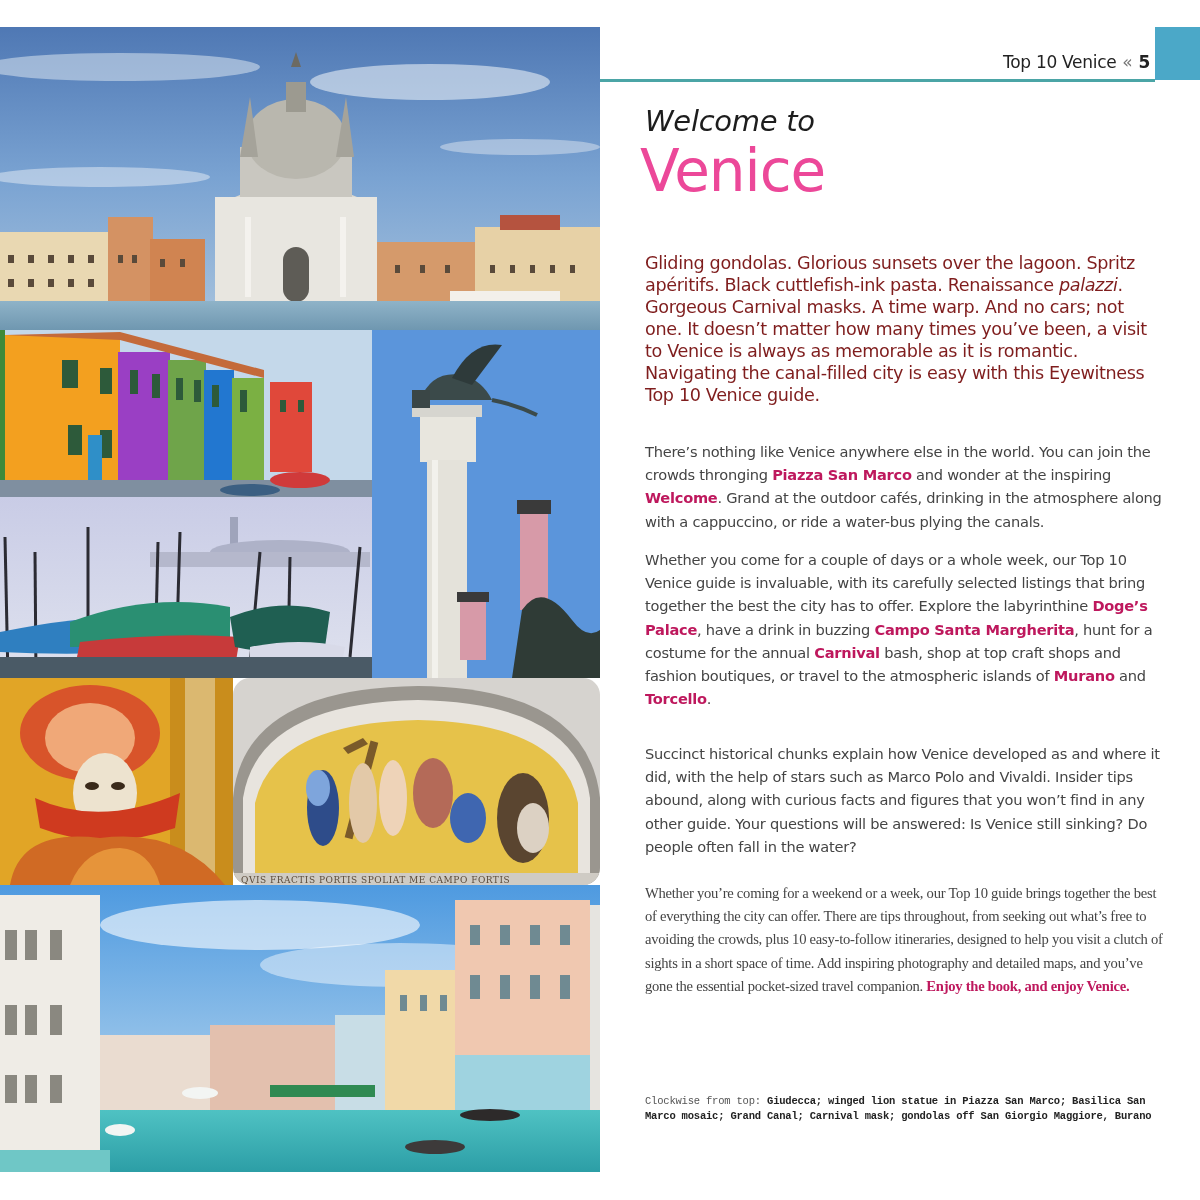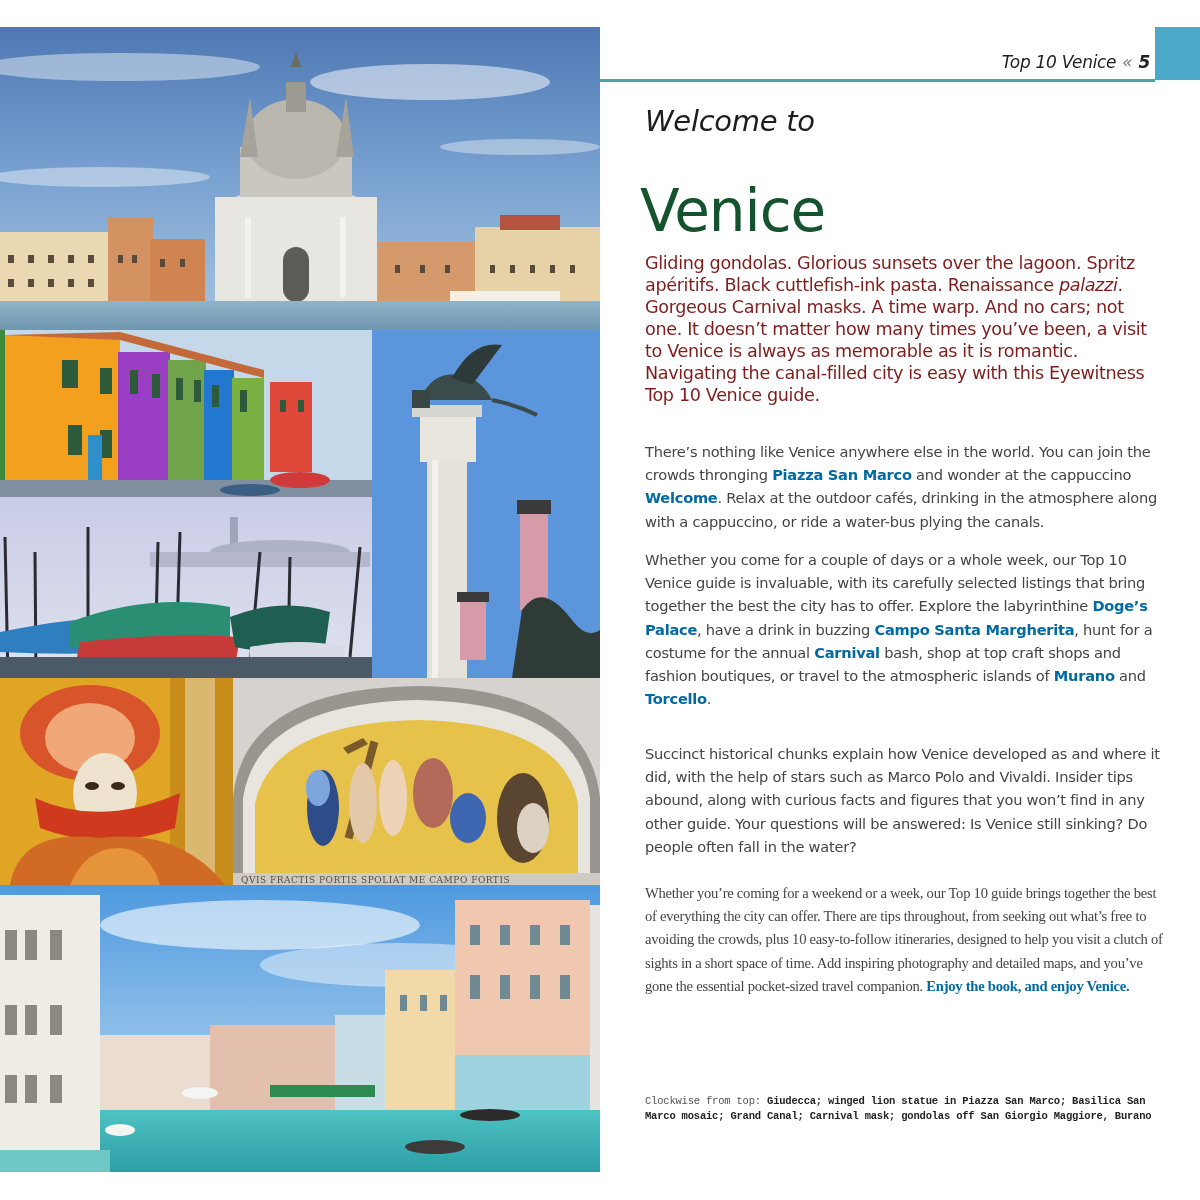--- a/index.html
+++ b/index.html
@@ -1,28 +1,28 @@
 <!DOCTYPE html>
 <html><head>
 <meta charset="utf-8">
 <style>
   html,body{margin:0;padding:0;background:#ffffff;}
   body{width:1200px;height:1200px;position:relative;overflow:hidden;font-family:"DejaVu Sans","Liberation Sans",sans-serif;color:#2a2a2a;}
   .photo{position:absolute;overflow:hidden;}
   .photo svg{display:block;width:100%;height:100%;}
   .head-rule{position:absolute;left:600px;top:79px;width:555px;height:3px;background:#4ba5a6;}
   .head-tab{position:absolute;left:1155px;top:27px;width:45px;height:53px;background:#4ba8c8;}
-  .head-text{position:absolute;right:50px;top:52px;font-size:17px;letter-spacing:-0.3px;color:#222;white-space:nowrap;display:flex;align-items:flex-start;gap:6px;font-style:italic;}
+  .head-text{position:absolute;right:50px;top:52px;font-size:17px;letter-spacing:-0.3px;color:#222;white-space:nowrap;display:flex;align-items:flex-start;gap:6px;}
   .head-text .chev{color:#777;font-size:17px;}
   .head-text .pg{font-weight:bold;}
   .title1{position:absolute;left:645px;top:104px;font-size:29px;color:#1d1d1d;letter-spacing:-0.3px;font-style:italic;}
-  .title2{position:absolute;left:640px;top:137px;font-size:58px;color:#14532d;letter-spacing:-1px;margin-top:40px;}
+  .title2{position:absolute;left:640px;top:137px;font-size:58px;color:#ec4899;letter-spacing:-1px;}
   .lead{position:absolute;left:645px;top:252px;width:520px;font-size:17.6px;line-height:22px;color:#7f1d1d;letter-spacing:-0.35px;}
   .body{position:absolute;left:645px;width:520px;font-size:14.6px;line-height:23.2px;color:#444;letter-spacing:-0.25px;}
-  .body b{color:#0369a1;}
+  .body b{color:#be185d;}
   .p1{top:440px;}
   .p2{top:548px;}
   .p3{top:742px;}
   .p4{top:882px;font-family:Liberation Serif, serif;}
   .caption{position:absolute;left:645px;top:1094px;width:510px;font-size:10.5px;line-height:15px;color:#555;letter-spacing:-0.2px;font-family:Liberation Mono, monospace;}
   .caption b{color:#222;font-weight:bold;}
 </style>
 </head>
 <body>
 
@@ -187,21 +187,21 @@
     <ellipse cx="90" cy="60" rx="45" ry="35" fill="#f0a878"></ellipse>
     <ellipse cx="105" cy="115" rx="32" ry="40" fill="#ede3cf"></ellipse>
     <ellipse cx="92" cy="108" rx="7" ry="4" fill="#3a2a1a"></ellipse>
     <ellipse cx="118" cy="108" rx="7" ry="4" fill="#3a2a1a"></ellipse>
     <path d="M35,120 Q100,150 180,115 L175,150 Q105,175 40,150Z" fill="#cf3a1f"></path>
     <path d="M10,207 Q20,150 100,160 Q180,150 225,207Z" fill="#d06a24"></path>
     <path d="M70,207 Q85,170 120,170 Q150,172 160,207Z" fill="#e6943a"></path>
   </svg>
 </div>
 
-<div class="photo" style="left:233px;top:678px;width:367px;height:207px;">
+<div class="photo" style="left:233px;top:678px;width:367px;height:207px;border-radius:17px;">
   <svg viewBox="0 0 367 207" preserveAspectRatio="none">
     <rect width="367" height="207" fill="#d6d3cf"></rect>
     <path d="M0,207 L0,120 Q10,10 185,8 Q355,10 367,120 L367,207Z" fill="#9a968f"></path>
     <path d="M10,207 L10,120 Q25,25 185,22 Q345,25 357,120 L357,207Z" fill="#e8e4de"></path>
     <path d="M22,200 L22,125 Q40,45 185,42 Q330,45 345,125 L345,200Z" fill="#e6c24a"></path>
     <path d="M110,70 L130,60 L135,66 L115,76Z" fill="#7a5a2a"></path>
     <rect x="125" y="62" width="8" height="100" fill="#7a5a2a" transform="rotate(15 129 110)"></rect>
     <ellipse cx="90" cy="130" rx="16" ry="38" fill="#2e4c8a"></ellipse>
     <ellipse cx="85" cy="110" rx="12" ry="18" fill="#7ea5dc"></ellipse>
     <ellipse cx="130" cy="125" rx="14" ry="40" fill="#e3c9a8"></ellipse>
@@ -280,18 +280,18 @@
   <span>Top 10 Venice</span>
   <span class="chev">«</span>
   <span class="pg">5</span>
 </div>
 
 <div class="title1">Welcome to</div>
 <div class="title2">Venice</div>
 
 <div class="lead"><span>Gliding gondolas. Glorious sunsets over the lagoon. Spritz apéritifs. Black cuttlefish-ink pasta. Renaissance </span><i>palazzi</i><span>. Gorgeous Carnival masks. A time warp. And no cars; not one. It doesn’t matter how many times you’ve been, a visit to Venice is always as memorable as it is romantic. Navigating the canal-filled city is easy with this Eyewitness Top 10 Venice guide.</span></div>
 
-<div class="body p1"><span>There’s nothing like Venice anywhere else in the world. You can join the crowds thronging </span><b>Piazza San Marco</b><span> and wonder at the cappuccino </span><b>Welcome</b><span>. Relax at the outdoor cafés, drinking in the atmosphere along with a cappuccino, or ride a water-bus plying the canals.</span></div>
+<div class="body p1"><span>There’s nothing like Venice anywhere else in the world. You can join the crowds thronging </span><b>Piazza San Marco</b><span> and wonder at the inspiring </span><b>Welcome</b><span>. Grand at the outdoor cafés, drinking in the atmosphere along with a cappuccino, or ride a water-bus plying the canals.</span></div>
 <div class="body p2"><span>Whether you come for a couple of days or a whole week, our Top 10 Venice guide is invaluable, with its carefully selected listings that bring together the best the city has to offer. Explore the labyrinthine </span><b>Doge’s Palace</b><span>, have a drink in buzzing </span><b>Campo Santa Margherita</b><span>, hunt for a costume for the annual </span><b>Carnival</b><span> bash, shop at top craft shops and fashion boutiques, or travel to the atmospheric islands of </span><b>Murano</b><span> and </span><b>Torcello</b><span>.</span></div>
 <div class="body p3"><span>Succinct historical chunks explain how Venice developed as and where it did, with the help of stars such as Marco Polo and Vivaldi. Insider tips abound, along with curious facts and figures that you won’t find in any other guide. Your questions will be answered: Is Venice still sinking? Do people often fall in the water?</span></div>
 <div class="body p4"><span>Whether you’re coming for a weekend or a week, our Top 10 guide brings together the best of everything the city can offer. There are tips throughout, from seeking out what’s free to avoiding the crowds, plus 10 easy-to-follow itineraries, designed to help you visit a clutch of sights in a short space of time. Add inspiring photography and detailed maps, and you’ve gone the essential pocket-sized travel companion. </span><b>Enjoy the book, and enjoy Venice.</b></div>
 
 <div class="caption"><span>Clockwise from top: </span><b>Giudecca; winged lion statue in Piazza San Marco; Basilica San Marco mosaic; Grand Canal; Carnival mask; gondolas off San Giorgio Maggiore, Burano</b></div>
 
 </body></html>

